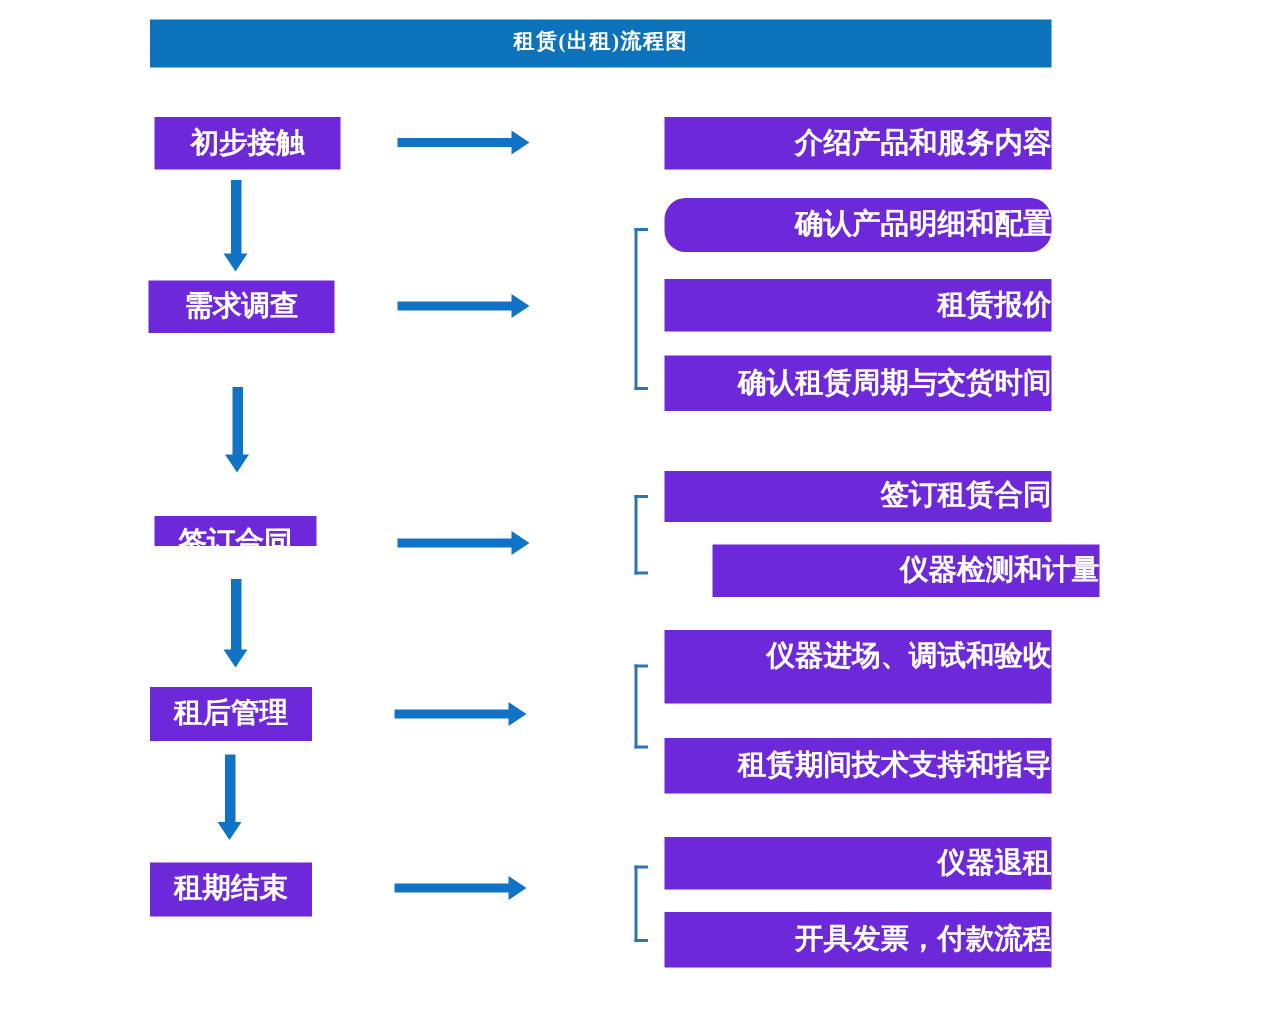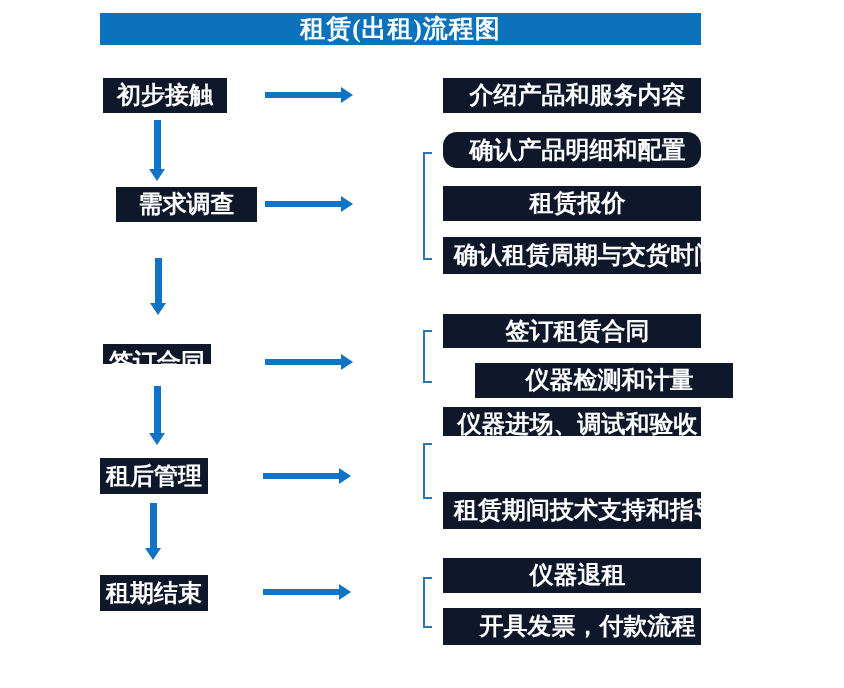--- a/index.html
+++ b/index.html
@@ -16,43 +16,43 @@
     overflow: hidden;
   }
   .title-bar {
     position: absolute;
     left: 100px;
     top: 13px;
     width: 601px;
     height: 32px;
     background: #0C72BB;
     color: #ffffff;
-    font-size: 25px;
+    font-size: 14px;
     font-weight: bold;
     text-align: center;
     line-height: 32px;
     letter-spacing: 1px;
   }
   .box {
     position: absolute;
-    background: #0f172a;
+    background: #6d28d9;
     color: #ffffff;
-    font-size: 24px;
+    font-size: 19px;
     font-weight: bold;
     white-space: nowrap;
     box-sizing: border-box;
   }
   .stage {
     text-align: center;
   }
   .detail {
     left: 443px;
     width: 258px;
     padding-left: 11px;
-    text-align: center;
+    text-align: right;
   }
   
   .h-arrow {
     position: absolute;
     height: 6px;
     width: 77px;
     background: #1173C5;
   }
   .h-arrow::after {
     content: "";
@@ -94,32 +94,32 @@
   }
 </style>
 </head>
 <body>
 
 <div class="canvas">
 
   <div class="title-bar">租赁(出租)流程图</div>
 
   <div class="box stage" style="left:103px; top:78px;  width:124px; height:35px; line-height:35px;">初步接触</div>
-  <div class="box stage" style="left:116px; top:187px; width:141px; height:35px; line-height:35px;">需求调查</div>
+  <div class="box stage" style="left:99px; top:187px; width:124px; height:35px; line-height:35px;">需求调查</div>
   <div class="box stage" style="left:103px; top:344px; width:108px; height:20px; line-height:36px;">签订合同</div>
   <div class="box stage" style="left:100px; top:458px; width:108px; height:36px; line-height:36px;">租后管理</div>
   <div class="box stage" style="left:100px; top:575px; width:108px; height:36px; line-height:36px;">租期结束</div>
 
   <div class="box detail" style="top:78px;  height:35px; line-height:35px;">介绍产品和服务内容</div>
   <div class="box detail" style="top:132px; height:36px; line-height:36px;border-radius:14px;">确认产品明细和配置</div>
   <div class="box detail" style="top:186px; height:35px; line-height:35px;">租赁报价</div>
   <div class="box detail" style="top:237px; height:37px; line-height:37px;">确认租赁周期与交货时间</div>
   <div class="box detail" style="top:314px; height:34px; line-height:34px;">签订租赁合同</div>
   <div class="box detail" style="top:363px; height:35px; line-height:35px;margin-left:32px;">仪器检测和计量</div>
-  <div class="box detail" style="top:407px; height:29px; line-height:35px;">仪器进场、调试和验收</div>
+  <div class="box detail" style="top:420px; height:49px; line-height:35px;">仪器进场、调试和验收</div>
   <div class="box detail" style="top:492px; height:37px; line-height:37px;">租赁期间技术支持和指导</div>
   <div class="box detail" style="top:558px; height:35px; line-height:35px;">仪器退租</div>
   <div class="box detail" style="top:608px; height:37px; line-height:37px;padding-left:31px;">开具发票，付款流程</div>
 
   <div class="h-arrow" style="left:265px; top:92px;"></div>
   <div class="h-arrow" style="left:265px; top:201px;"></div>
   <div class="h-arrow" style="left:265px; top:359px;"></div>
   <div class="h-arrow" style="left:263px; top:473px;"></div>
   <div class="h-arrow" style="left:263px; top:589px;"></div>
 

